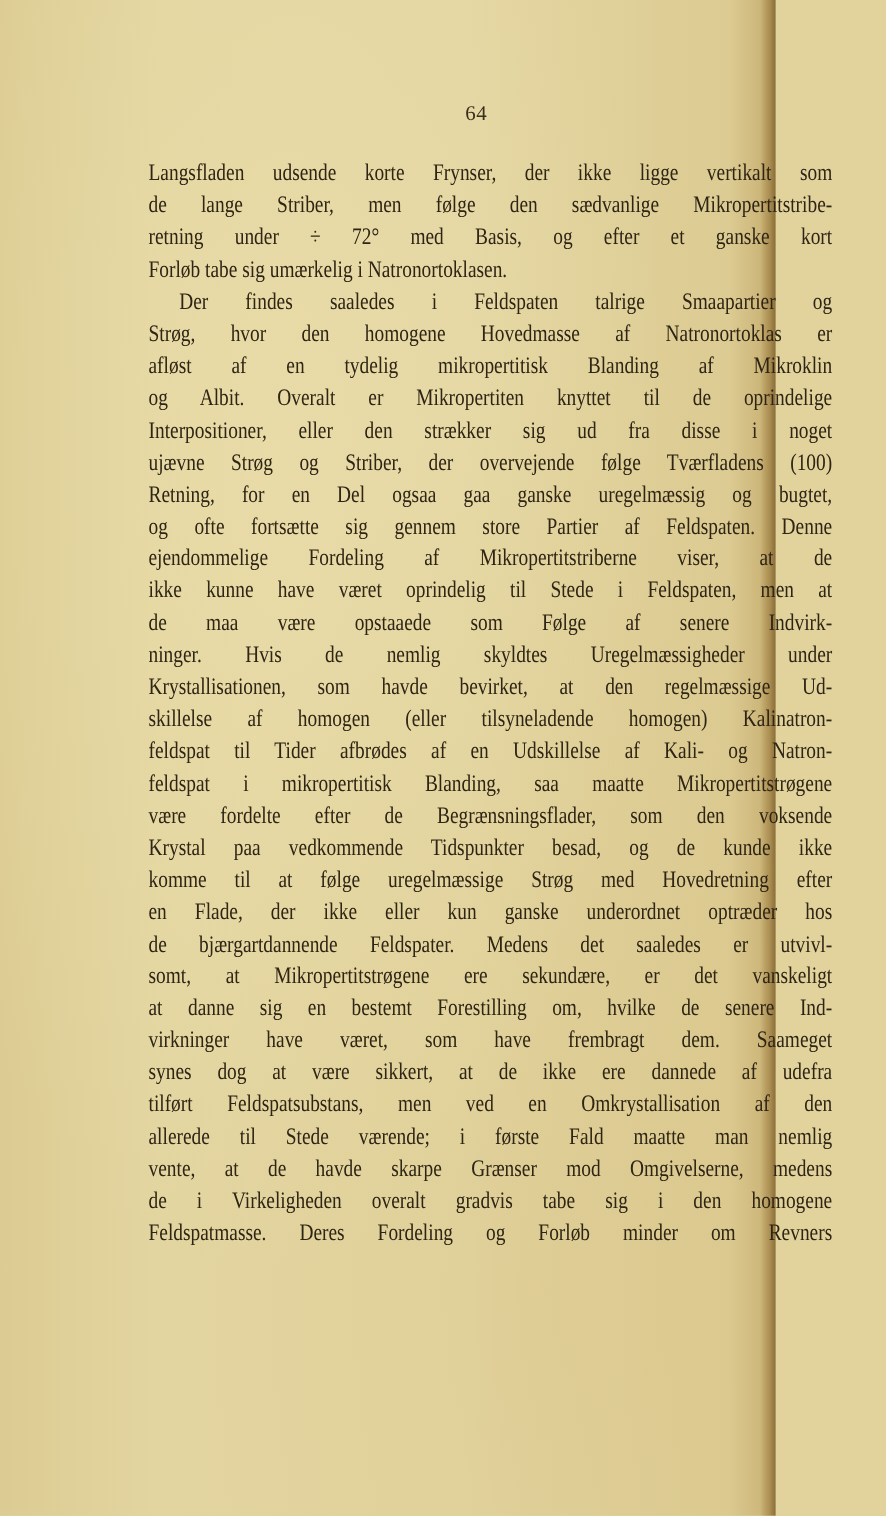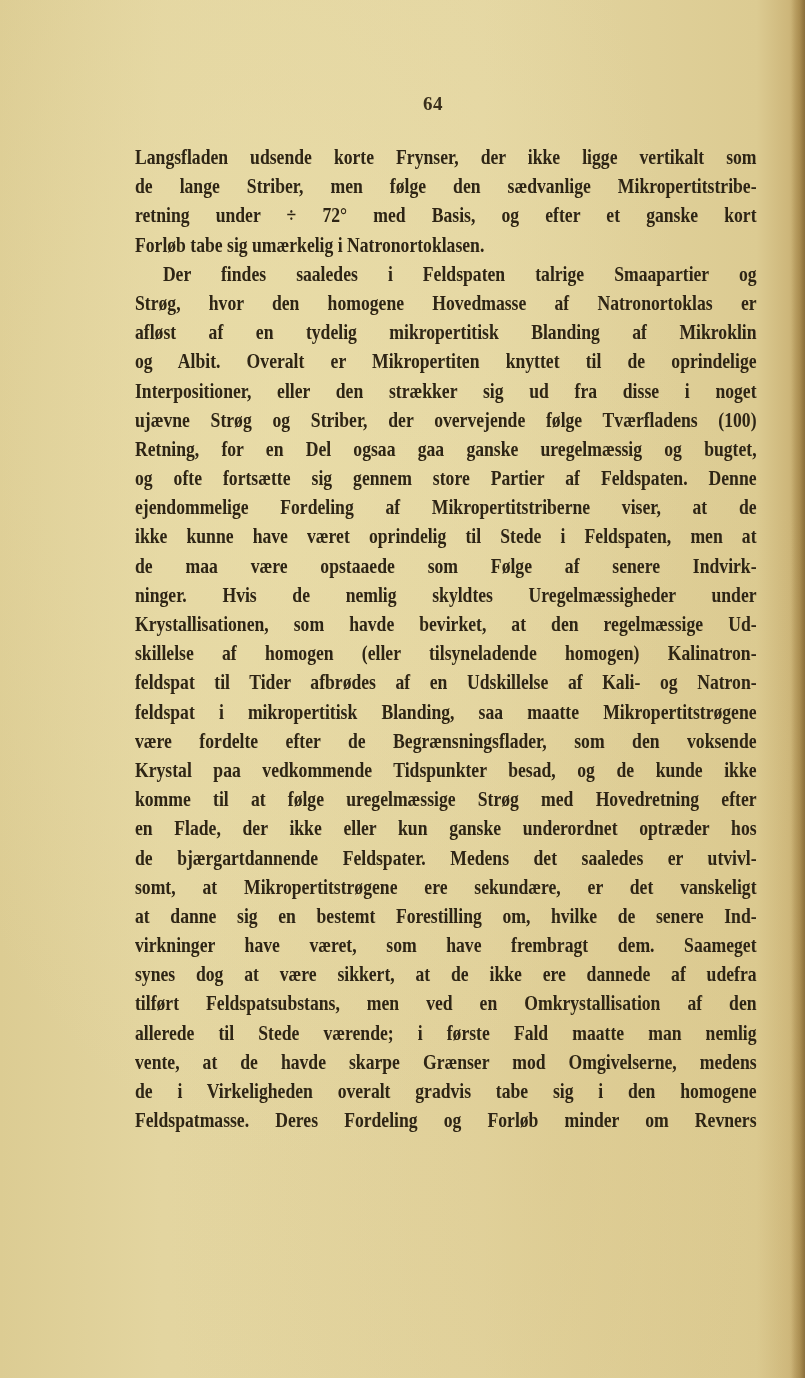--- a/index.html
+++ b/index.html
@@ -9,27 +9,26 @@
     body {
       width: 805px;
       height: 1378px;
       overflow: hidden;
       background: #e2d39d;
       position: relative;
     }
     .page {
       position: absolute;
       left: 0; top: 0;
-      width: 805px;
+      width: 705px;
       height: 1378px;
       background:
         radial-gradient(ellipse at 35% 30%, rgba(236,224,172,0.55) 0%, rgba(236,224,172,0) 55%),
         radial-gradient(ellipse at 70% 85%, rgba(214,192,130,0.35) 0%, rgba(214,192,130,0) 50%),
         linear-gradient(90deg, #dccc93 0%, #e3d5a0 20%, #e4d6a2 60%, #dccb92 94%, #cdb67a 98%, #b49858 100%);
-      font-weight: bold;
     }
     .edge-shadow {
       position: absolute;
       right: 0; top: 0;
       width: 14px; height: 1378px;
       background: linear-gradient(90deg, rgba(160,130,70,0) 0%, rgba(150,118,60,0.45) 60%, rgba(120,92,45,0.7) 100%);
     }
     .page-number {
       position: absolute;
       left: 0;

